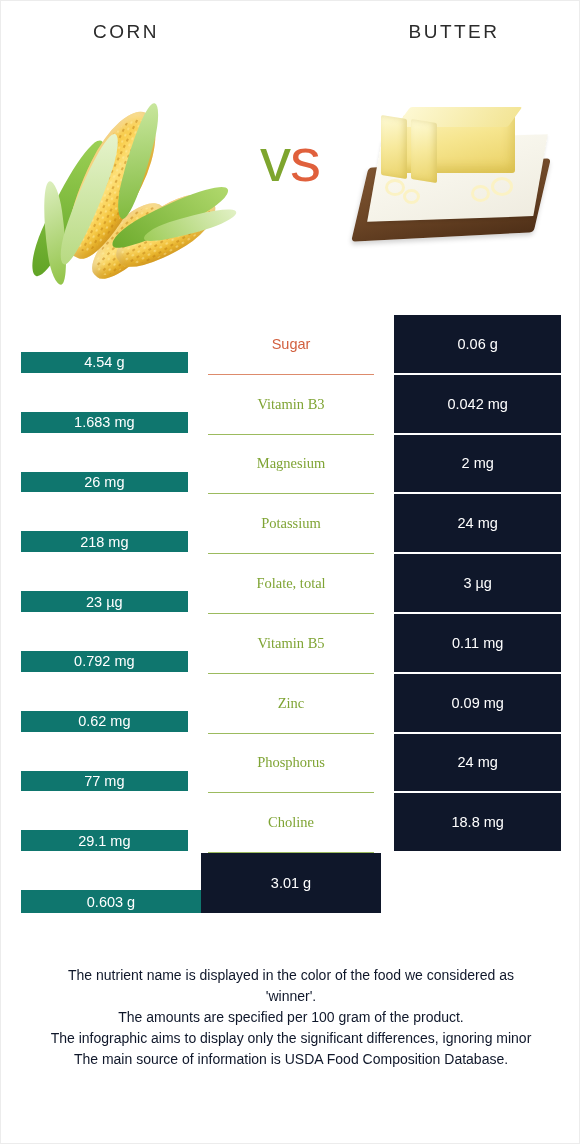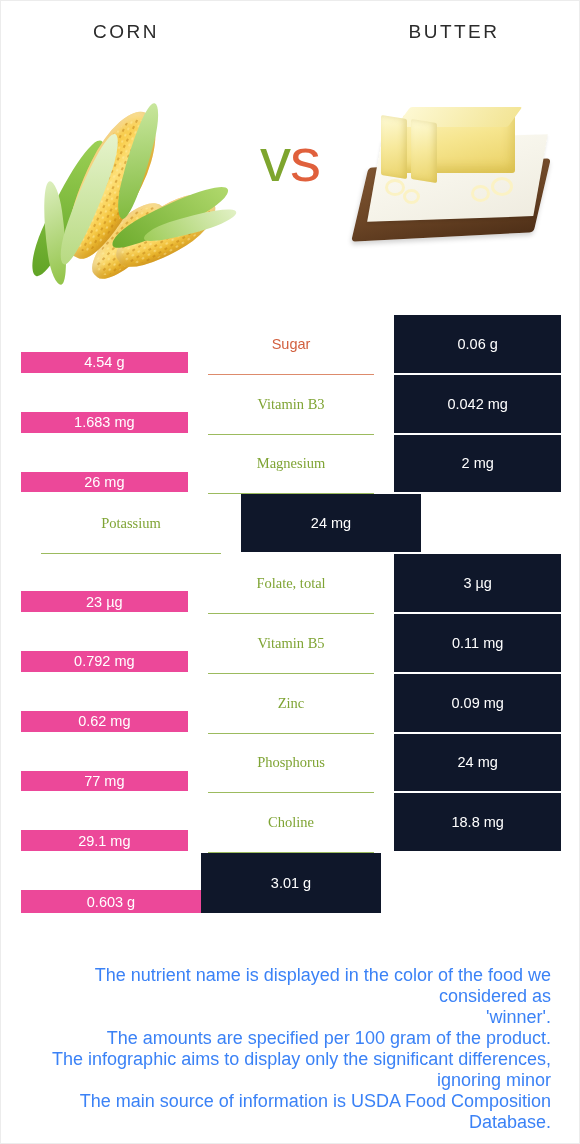--- a/index.html
+++ b/index.html
@@ -174,21 +174,21 @@
   }
   .cell {
     display: flex;
     align-items: center;
     justify-content: center;
     font-size: 14.5px;
     box-sizing: border-box;
   }
   .cell-left {
     width: 180px;
-    background: #ec4899;
+    background: #0f766e;
     color: #ffffff;
     border-bottom: 2px solid #ffffff;
     margin-top: 37px;
   }
   .cell-mid {
     width: 180px;
     margin: 0 20px;
     background: #ffffff;
     font-size: 14.5px;
   }
@@ -206,24 +206,24 @@
   .row:last-child .cell-mid { border-bottom: 1px solid transparent; }
   .row:last-child .cell-mid.win-orange { border-bottom: 1px solid #dd8b6c; }
   .row:last-child .cell-mid.win-green { border-bottom: 1px solid #9cbb5e; }
 
   
   .footer {
     position: absolute;
     top: 964px;
     left: 30px;
     width: 520px;
-    text-align: right;
-    font-size: 18px;
+    text-align: center;
+    font-size: 14px;
     line-height: 21px;
-    color: #3b82f6;
+    color: #0f172a;
     font-family: "Liberation Sans", sans-serif;
   }
   .footer div { margin: 0; }
 </style>
 </head>
 <body>
 
 <div class="page">
 
   <div class="header">
@@ -275,20 +275,21 @@
         <div class="cell cell-left">1.683 mg</div>
         <div class="cell cell-mid win-green">Vitamin B3</div>
         <div class="cell cell-right">0.042 mg</div>
       </div>
       <div class="row">
         <div class="cell cell-left">26 mg</div>
         <div class="cell cell-mid win-green">Magnesium</div>
         <div class="cell cell-right">2 mg</div>
       </div>
       <div class="row">
+        <div class="cell cell-left">218 mg</div>
         <div class="cell cell-mid win-green">Potassium</div>
         <div class="cell cell-right">24 mg</div>
       </div>
       <div class="row">
         <div class="cell cell-left">23 µg</div>
         <div class="cell cell-mid win-green">Folate, total</div>
         <div class="cell cell-right">3 µg</div>
       </div>
       <div class="row">
         <div class="cell cell-left">0.792 mg</div>

